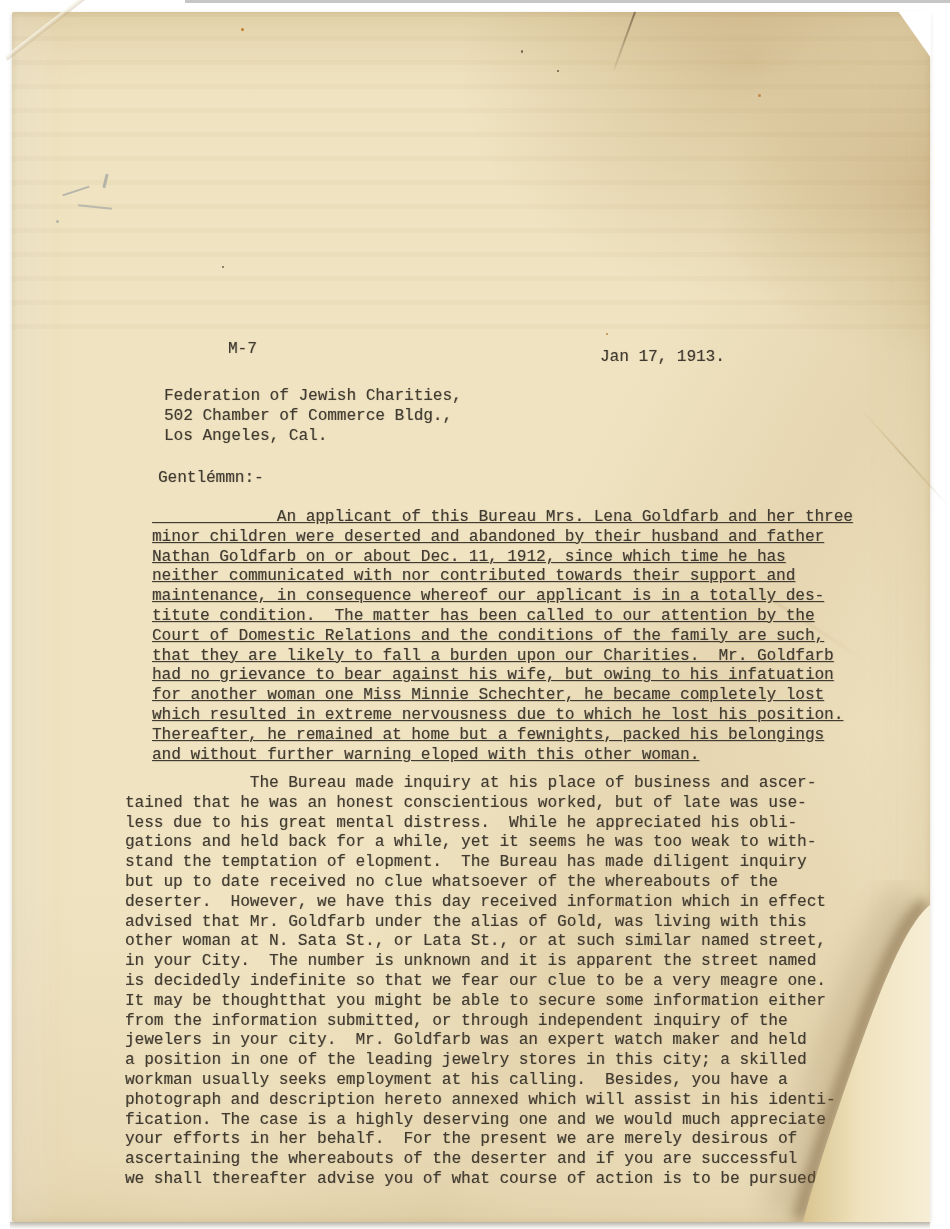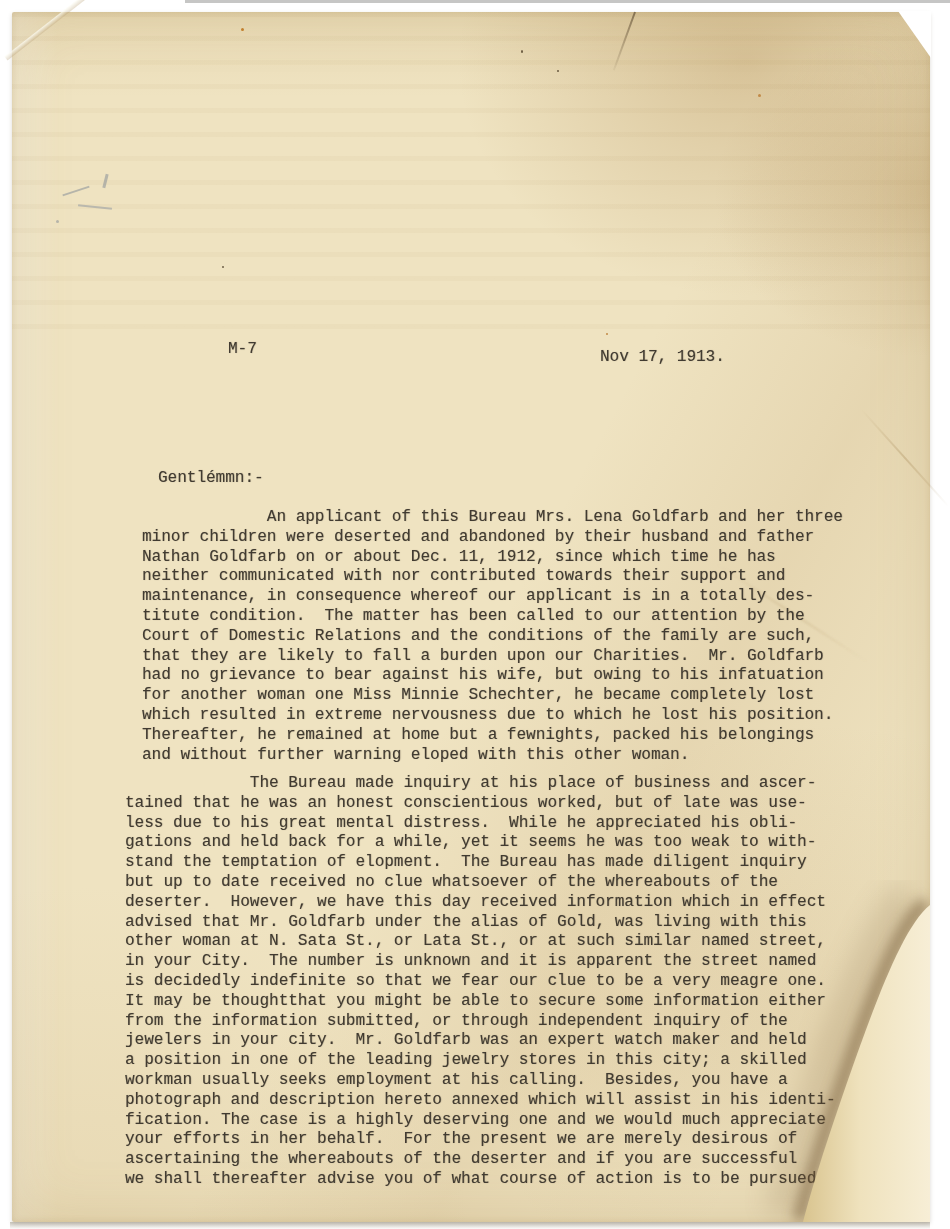--- a/index.html
+++ b/index.html
@@ -59,21 +59,21 @@
   .s6{left:594px;top:321px;width:2px;height:2px;background:#c28a45;}
   .tb{
     position:absolute;white-space:pre;
     font-size:16px;line-height:19.8px;color:#413b31;
     text-shadow:0.5px 0.4px 0.8px rgba(61,54,42,0.45);
   }
   .ref{left:216px;top:328px;}
   .date{left:588px;top:336px;}
   .recipient{left:152px;top:375px;}
   .salutation{left:146px;top:457px;}
-  .para1{left:130px;top:496px;}
+  .para1{left:140px;top:496px;text-decoration:underline;}
   .para2{left:113px;top:762px;}
   .bottom-shadow{position:absolute;left:10px;top:1222px;width:920px;height:7px;
     background:linear-gradient(180deg,rgba(148,140,122,0.5),rgba(236,234,228,0.15));}
 </style>
 </head>
 <body>
 
 <div class="scan-edge"></div>
 
 <div class="paper">
@@ -91,21 +91,24 @@
   </div>
 
   <div class="speck s1"></div>
   <div class="speck s2"></div>
   <div class="speck s3"></div>
   <div class="speck s4"></div>
   <div class="speck s5"></div>
   <div class="speck s6"></div>
 
   <div class="tb ref">M-7</div>
-  <div class="tb date">Nov 17, 1913.</div>
+  <div class="tb date">Jan 17, 1913.</div>
+  <div class="tb recipient">Federation of Jewish Charities,
+502 Chamber of Commerce Bldg.,
+Los Angeles, Cal.</div>
   <div class="tb salutation">Gentlémmn:-</div>
   <div class="tb para1">             An applicant of this Bureau Mrs. Lena Goldfarb and her three
 minor children were deserted and abandoned by their husband and father
 Nathan Goldfarb on or about Dec. 11, 1912, since which time he has
 neither communicated with nor contributed towards their support and
 maintenance, in consequence whereof our applicant is in a totally des-
 titute condition.  The matter has been called to our attention by the
 Court of Domestic Relations and the conditions of the family are such,
 that they are likely to fall a burden upon our Charities.  Mr. Goldfarb
 had no grievance to bear against his wife, but owing to his infatuation

